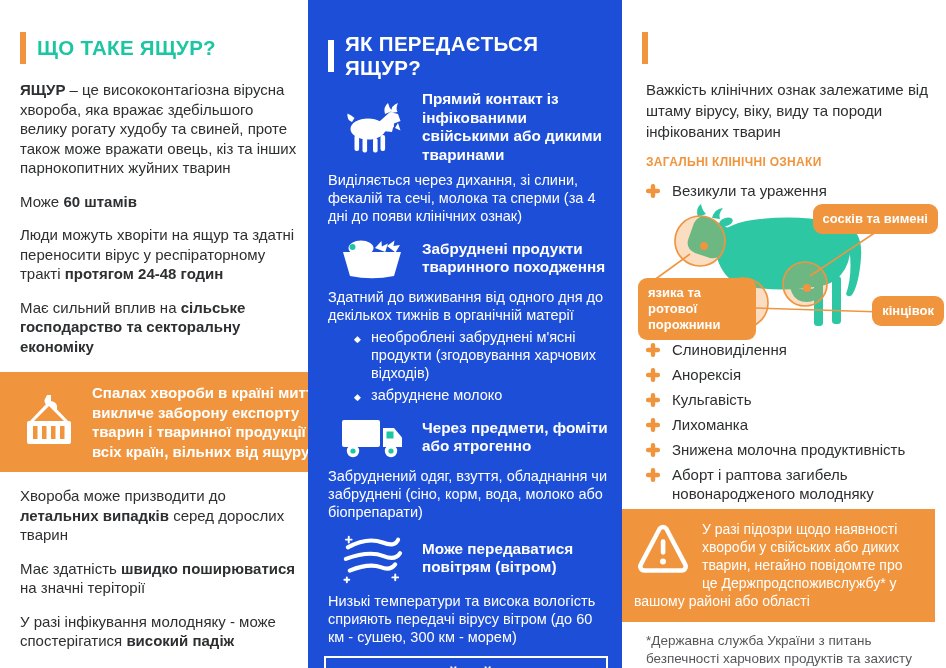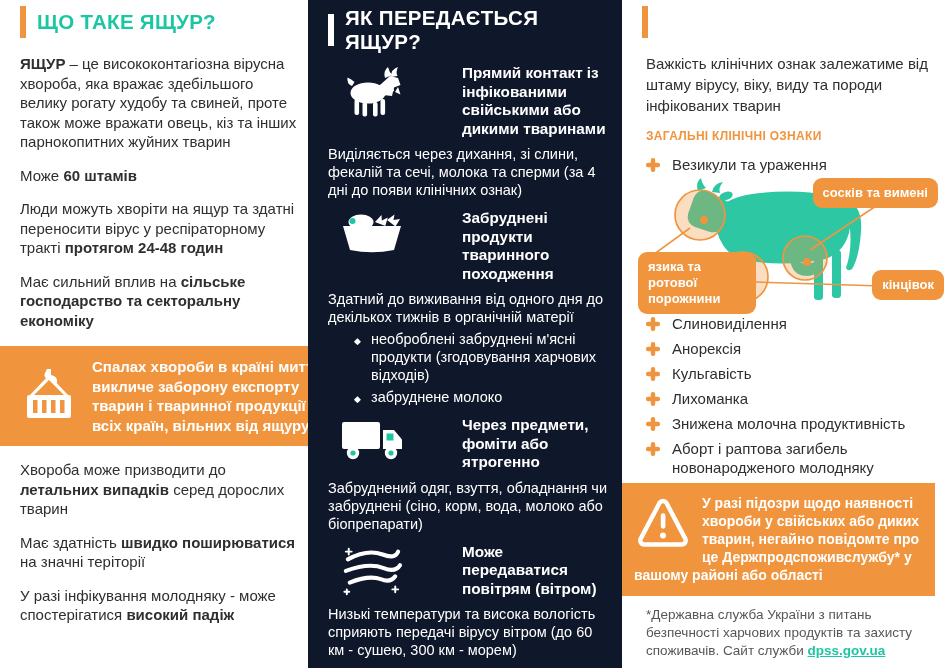--- a/index.html
+++ b/index.html
@@ -1,41 +1,41 @@
 <!DOCTYPE html>
 <html><head>
 <meta charset="utf-8">
 <style>
   html,body{margin:0;padding:0;background:#ffffff;}
   .page{position:relative;width:946px;height:668px;background:#ffffff;overflow:hidden;
         font-family:"Liberation Sans",sans-serif;color:#2d2f31;}
   .col{position:absolute;top:0;height:668px;overflow:hidden;box-sizing:border-box;}
   .col-left{left:0;width:308px;}
-  .col-mid{left:308px;width:314px;background:#0f172a;color:#ffffff;}
+  .col-mid{left:308px;width:314px;background:#1d4ed8;color:#ffffff;}
   .col-right{left:622px;width:324px;}
 
   
-  .header{display:flex;align-items:center;gap:11px;margin:6px 8px 0 20px;}
+  .header{display:flex;align-items:center;gap:11px;margin:32px 8px 0 20px;}
   .hbar{width:6px;height:32px;flex:0 0 6px;}
   .hbar-orange{background:#f0953d;}
   .hbar-white{background:#ffffff;}
   .htitle{font-size:20.5px;font-weight:bold;letter-spacing:.3px;}
   .teal-text{color:#1cc6a2;}
 
   
   .lp{margin:14px 8px 0 20px;font-size:15px;line-height:19.5px;}
   .lp b{font-weight:bold;}
   .lp.first{margin-top:16px;}
   .export-box{margin-top:16px;width:354px;box-sizing:border-box;background:#f0953d;color:#ffffff;
               display:flex;align-items:center;padding:11px 10px 11px 6px;}
   .export-icon{flex:0 0 86px;display:flex;justify-content:center;}
   .export-text{font-weight:bold;font-size:15px;line-height:19.5px;}
 
   
-  .m-section{display:flex;align-items:flex-start;margin:10px 12px 0 14px;gap:40px;}
+  .m-section{display:flex;align-items:center;margin:10px 12px 0 14px;}
   .m-icon{flex:0 0 100px;display:flex;justify-content:center;align-items:center;}
   .m-head{font-weight:bold;font-size:15.3px;line-height:18.5px;flex:1;}
   .m-body{margin:7px 12px 0 20px;font-size:14.5px;line-height:18px;}
   .m-bullets{margin:4px 12px 0 46px;font-size:14.5px;line-height:18px;}
   .m-bullet{position:relative;padding-left:17px;margin-top:4px;}
   .m-bullet::before{content:"\25C6";position:absolute;left:0;top:2px;font-size:9px;color:#ffffff;}
   .incubation{margin:10px 14px 0 16px;border:2px solid #ffffff;text-align:center;padding:8px 4px;}
   .inc-title{font-weight:bold;font-size:15.5px;letter-spacing:.3px;}
 
   
@@ -46,21 +46,21 @@
   .sign-row.lesion{margin-top:12px;}
   .plus-icon{flex:0 0 14px;margin:2px 12px 0 0;}
   .cow-wrap{position:relative;width:306px;height:132px;margin:2px 0 0 16px;}
   .cow-svg{position:absolute;left:0;top:0;}
   .cow-label{position:absolute;background:#f0953d;color:#ffffff;font-weight:bold;font-size:13px;
              line-height:16px;padding:7px 10px;border-radius:9px;}
   .lbl-udder{right:6px;top:0;}
   .lbl-mouth{left:0;top:74px;width:98px;}
   .lbl-limbs{right:0;top:92px;margin-left:41px;}
   .alert{margin-top:6px;width:313px;box-sizing:border-box;background:#f0953d;color:#ffffff;
-         padding:11px 13px 12px 12px;font-size:14px;line-height:18px;font-weight:bold;}
+         padding:11px 13px 12px 12px;font-size:14px;line-height:18px;font-weight:normal;}
   .alert-icon{float:left;width:54px;height:50px;margin:3px 12px 2px 2px;}
   .footnote{margin:10px 12px 0 24px;font-size:13.5px;line-height:18px;color:#55575a;}
   .footnote a{color:#1cc6a2;font-weight:bold;text-decoration:underline;cursor:pointer;}
 </style>
 </head>
 <body>
 
 <div class="page">
 
   <div class="col col-left">

